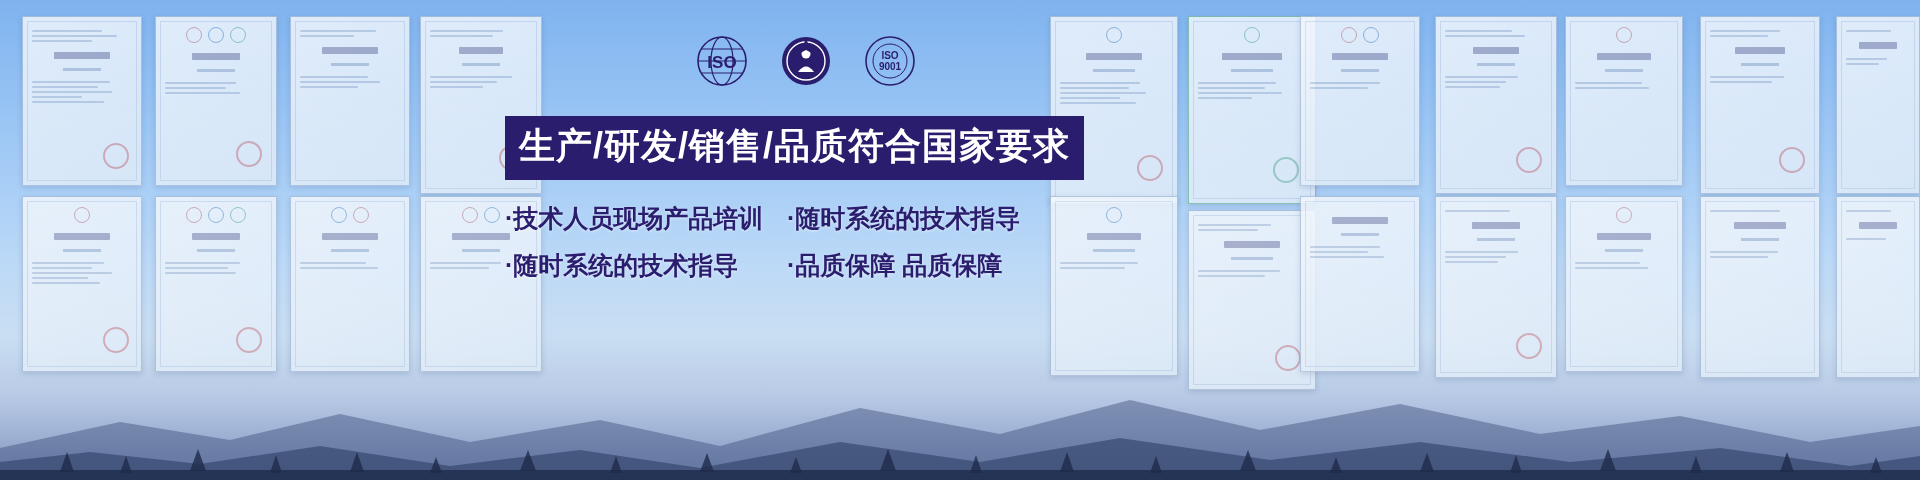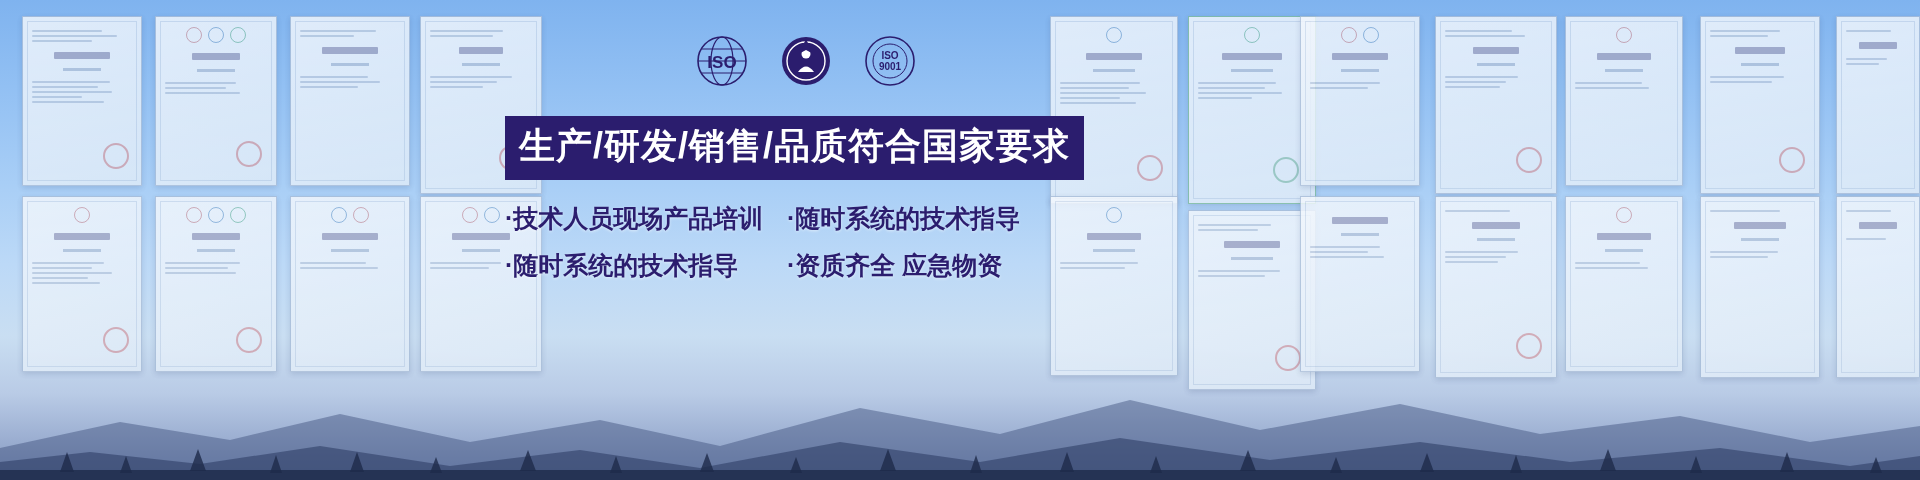--- a/index.html
+++ b/index.html
@@ -396,17 +396,17 @@
       </svg>
     </div>
   </div>
 
   <div class="content">
     <div class="subbar">生产/研发/销售/品质符合国家要求</div>
     <div class="features">
       <div class="feat">·技术人员现场产品培训</div>
       <div class="feat">·随时系统的技术指导</div>
       <div class="feat">·随时系统的技术指导</div>
-      <div class="feat">·资质齐全 应急物资</div>
+      <div class="feat">·品质保障 品质保障</div>
     </div>
   </div>
 
 </div>
 
 </body></html>

